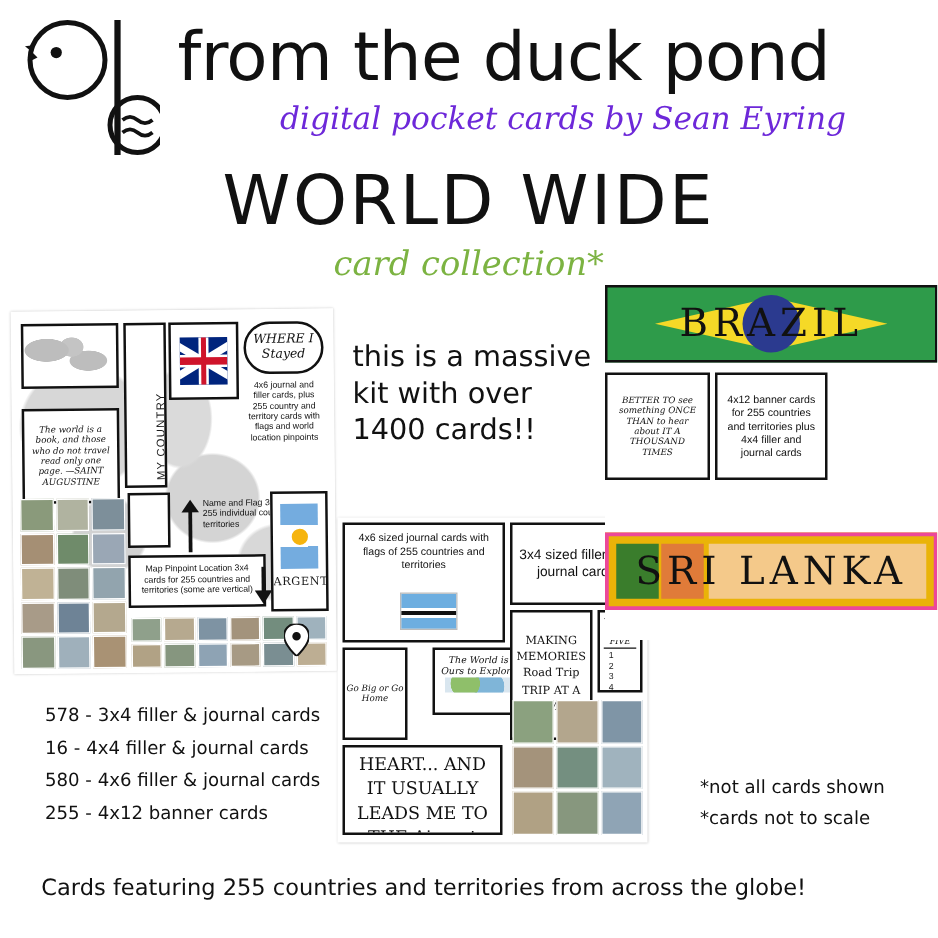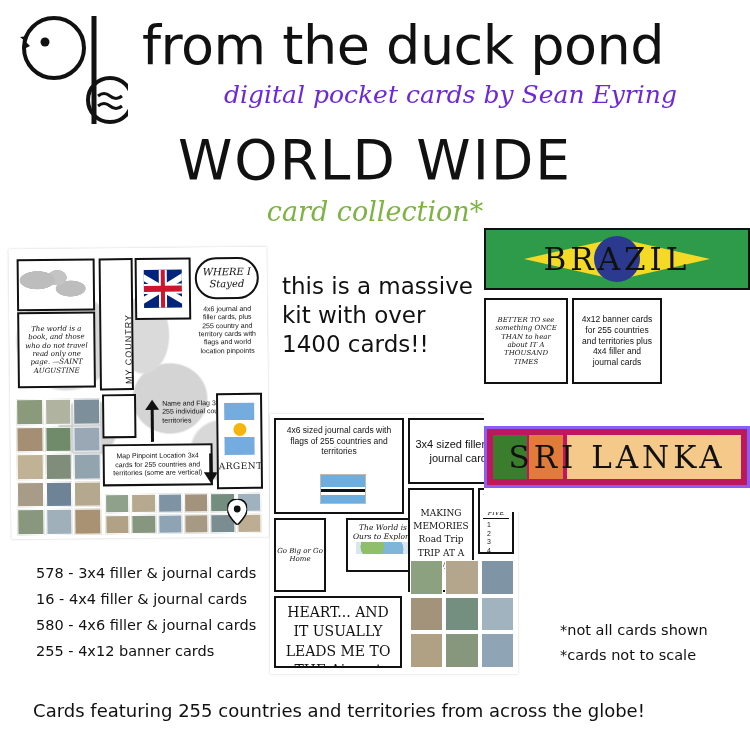--- a/index.html
+++ b/index.html
@@ -256,22 +256,22 @@
     font-size: 31px;
     letter-spacing: 4px;
     color: #111;
     font-family: "DejaVu Serif", serif;
     z-index: 5;
   }
   .banner-srilanka {
     position: absolute;
     left: 0; top: 22px;
     width: 266px; height: 62px;
-    background: #be185d;
-    border: 3px solid #8b5cf6;
+    background: #eab308;
+    border: 3px solid #ec4899;
     box-sizing: border-box;
     overflow: hidden;
   }
   .sl-green {
     position: absolute; left: 6px; top: 6px;
     width: 34px; bottom: 6px; background: #3a7d2c;
   }
   .sl-orange {
     position: absolute; left: 42px; top: 6px;
     width: 34px; bottom: 6px; background: #e07b39;
@@ -353,21 +353,21 @@
     <div class="brand-sub script">digital pocket cards by Sean Eyring</div>
     <div class="collection-title">WORLD WIDE</div>
     <div class="collection-sub script">card collection*</div>
   </div>
 
   <div class="sheet-left">
     <div class="map-bg"></div>
 
     <div class="card mini-map" style="left:8px; top:10px; width:78px; height:52px;"></div>
 
-    <div class="card" style="left:8px; top:63px; width:78px; height:76px; display:flex; align-items:center; justify-content:center; padding:5px;">
+    <div class="card" style="left:8px; top:78px; width:78px; height:76px; display:flex; align-items:center; justify-content:center; padding:5px;">
       <div class="card-txt script tiny">The world is a book, and those who do not travel read only one page.
 —SAINT AUGUSTINE</div>
     </div>
 
     <div class="card" style="left:90px; top:10px; width:34px; height:132px;">
       <div class="vert-label" style="left:22px; top:124px;">MY COUNTRY</div>
     </div>
 
     <div class="card" style="left:126px; top:10px; width:56px; height:62px; padding:6px;">
       <div class="uk-flag" style="left:7px; top:10px; right:7px; bottom:10px;">

